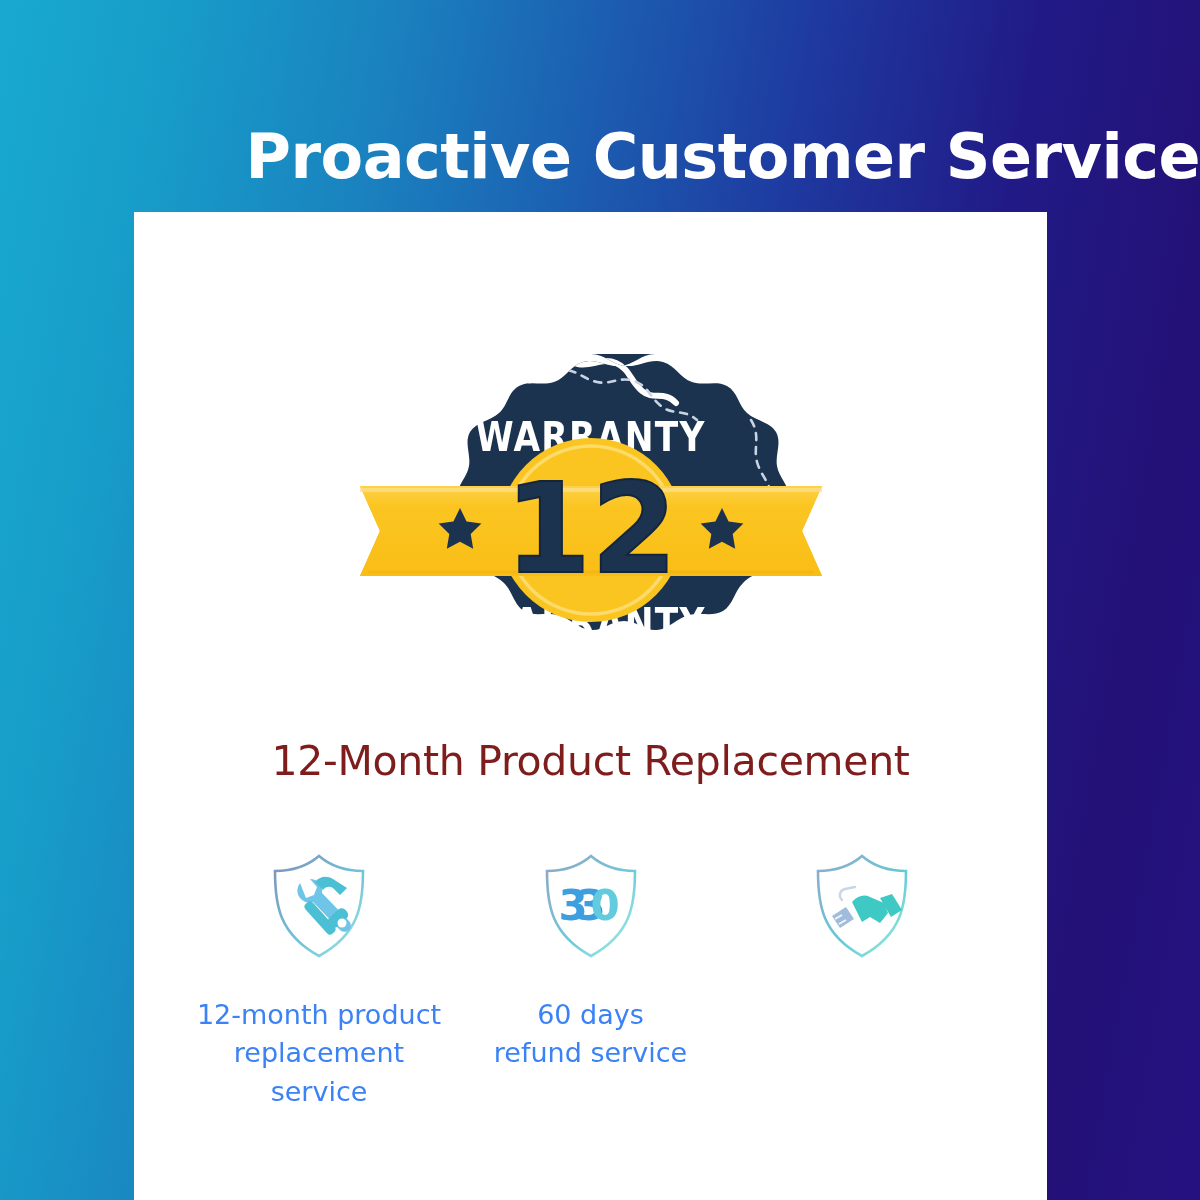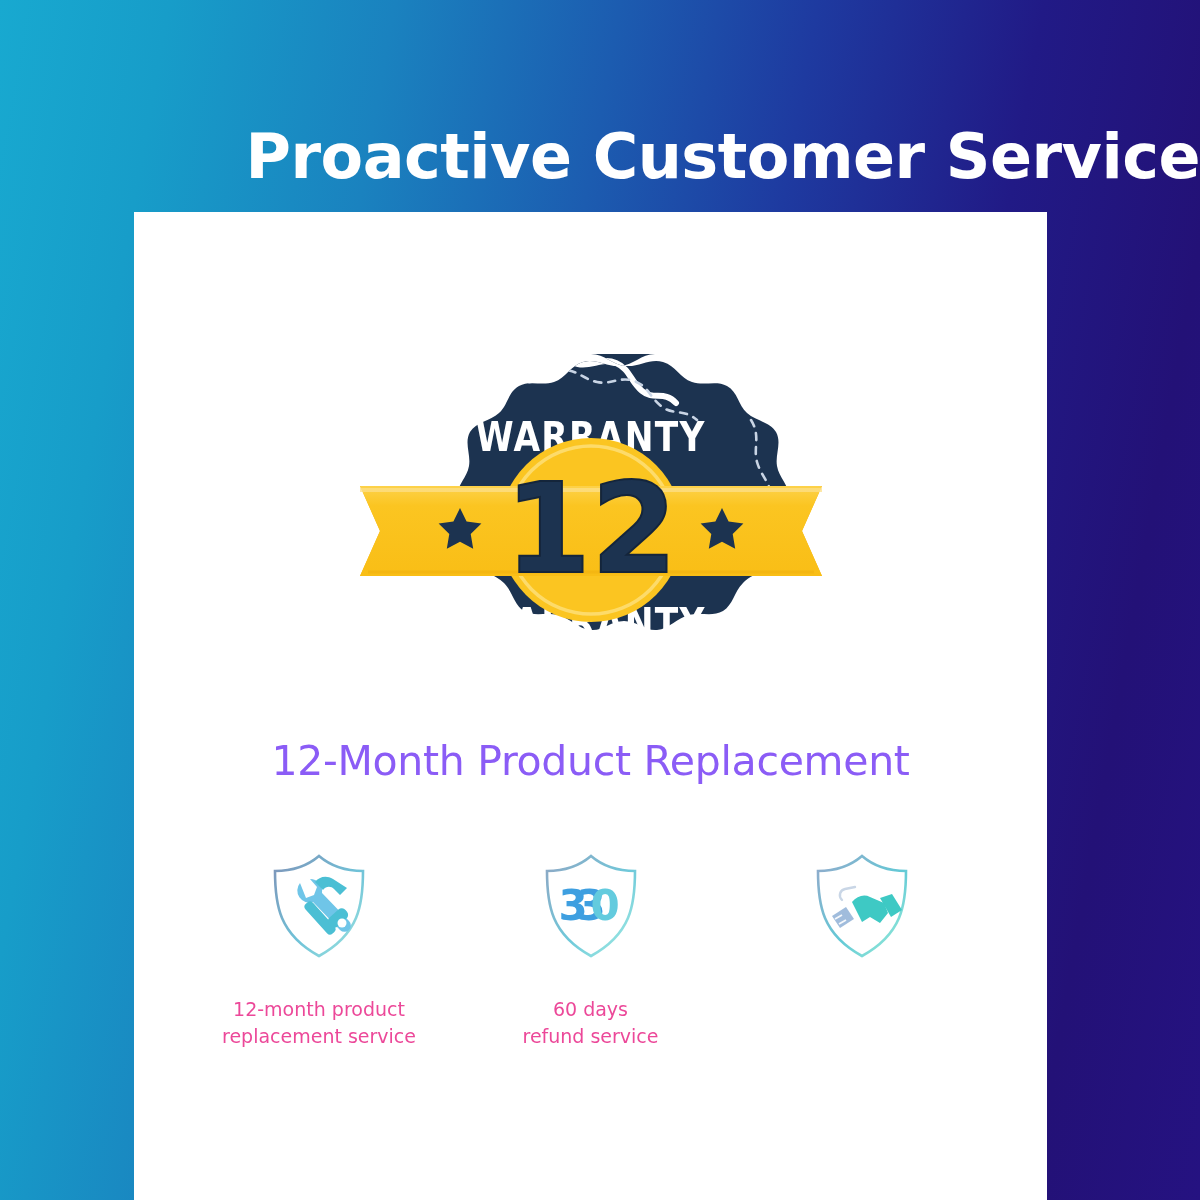--- a/index.html
+++ b/index.html
@@ -71,21 +71,21 @@
   
   .headline {
     position: absolute;
     left: 0;
     top: 525px;
     width: 913px;
     text-align: center;
     font-family: "DejaVu Sans", sans-serif;
     font-size: 41px;
     font-weight: normal;
-    color: #8b5cf6;
+    color: #7f1d1d;
     letter-spacing: -0.3px;
     white-space: nowrap;
   }
 
   
   .features {
     position: absolute;
     left: 60px;
     top: 638px;
     width: 793px;
@@ -101,23 +101,23 @@
   }
   .feature-icon {
     width: 108px;
     height: 112px;
   }
   .feature-icon svg { display: block; width: 108px; height: 112px; }
   .feature-label {
     margin-top: 34px;
     text-align: center;
     font-family: "DejaVu Sans", sans-serif;
-    font-size: 19px;
+    font-size: 27px;
     line-height: 1.42;
-    color: #ec4899;
+    color: #3b82f6;
     white-space: pre-line;
   }
 </style>
 </head>
 <body>
 
 <div class="poster">
 
   <div class="poster-title">Proactive Customer Service</div>
 

